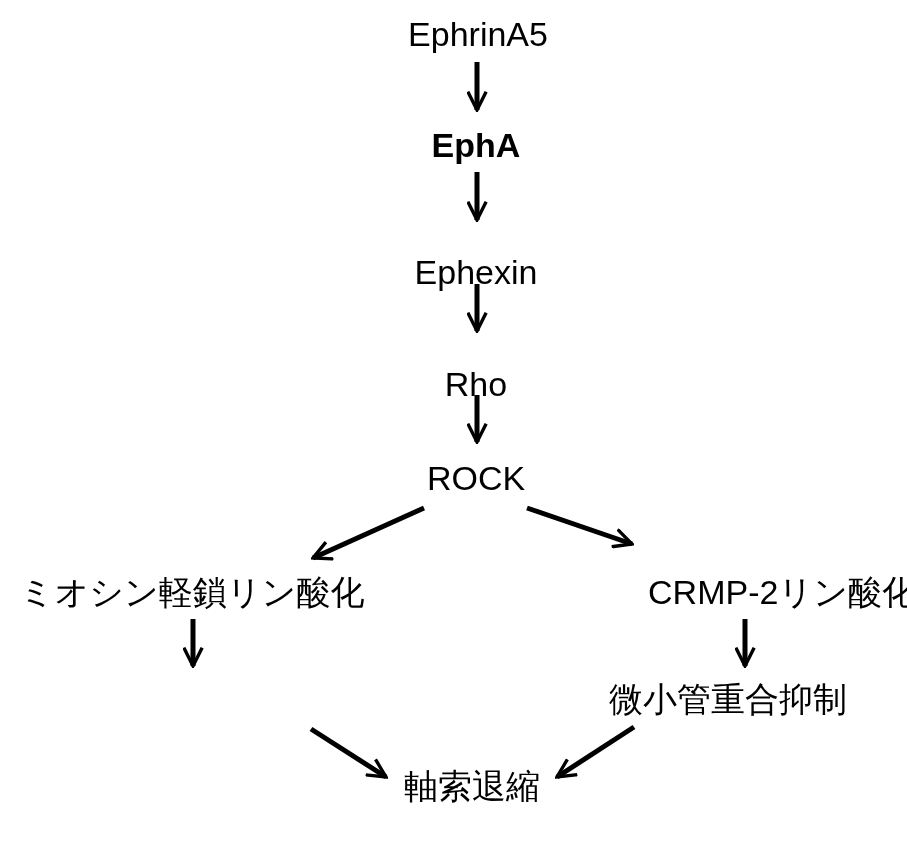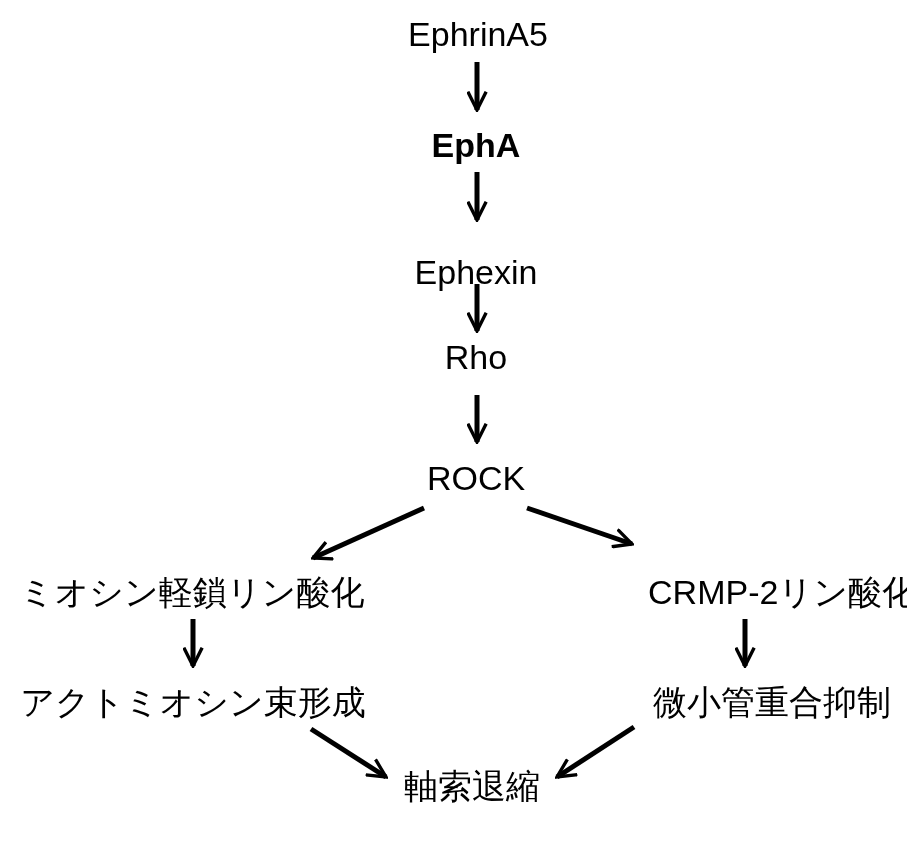--- a/index.html
+++ b/index.html
@@ -16,26 +16,25 @@
     }
     svg { position: absolute; left: 0; top: 0; }
   </style>
 </head>
 <body>
 
 <div id="diagram">
   <div class="node" style="left:478px; top:34px;">EphrinA5</div>
   <div class="node" style="left:476px; top:145px;font-weight:bold;">EphA</div>
   <div class="node" style="left:476px; top:256px;margin-top:16px;">Ephexin</div>
-  <div class="node" style="left:476px; top:357px;">Rho</div>
+  <div class="node" style="left:476px; top:384px;">Rho</div>
   <div class="node" style="left:476px; top:478px;">ROCK</div>
   <div class="node" style="left:192px; top:592px;">ミオシン軽鎖リン酸化</div>
   <div class="node" style="left:742px; top:592px;margin-left:40px;">CRMP-2リン酸化</div>
-  <div class="node" style="left:193px; top:702px;">アクトミオシン束形成</div>
-  <div class="node" style="left:772px; top:702px;">微小管重合抑制</div>
+  <div class="node" style="left:728px; top:702px;font-family:Liberation Mono, monospace;">微小管重合抑制</div>
   <div class="node" style="left:472px; top:786px;">軸索退縮</div>
 
   <svg width="907" height="863">
     <defs>
       <marker id="head" viewBox="0 0 10 10" refX="9" refY="5" markerWidth="4.2" markerHeight="4.2" orient="auto">
         <path d="M1,1 L9,5 L1,9" fill="none" stroke="#000" stroke-width="1.6" stroke-linecap="square" stroke-linejoin="miter"></path>
       </marker>
     </defs>
     <g stroke="#000" stroke-width="5" fill="none" marker-end="url(#head)">
       <line x1="477" y1="62" x2="477" y2="110"></line>

